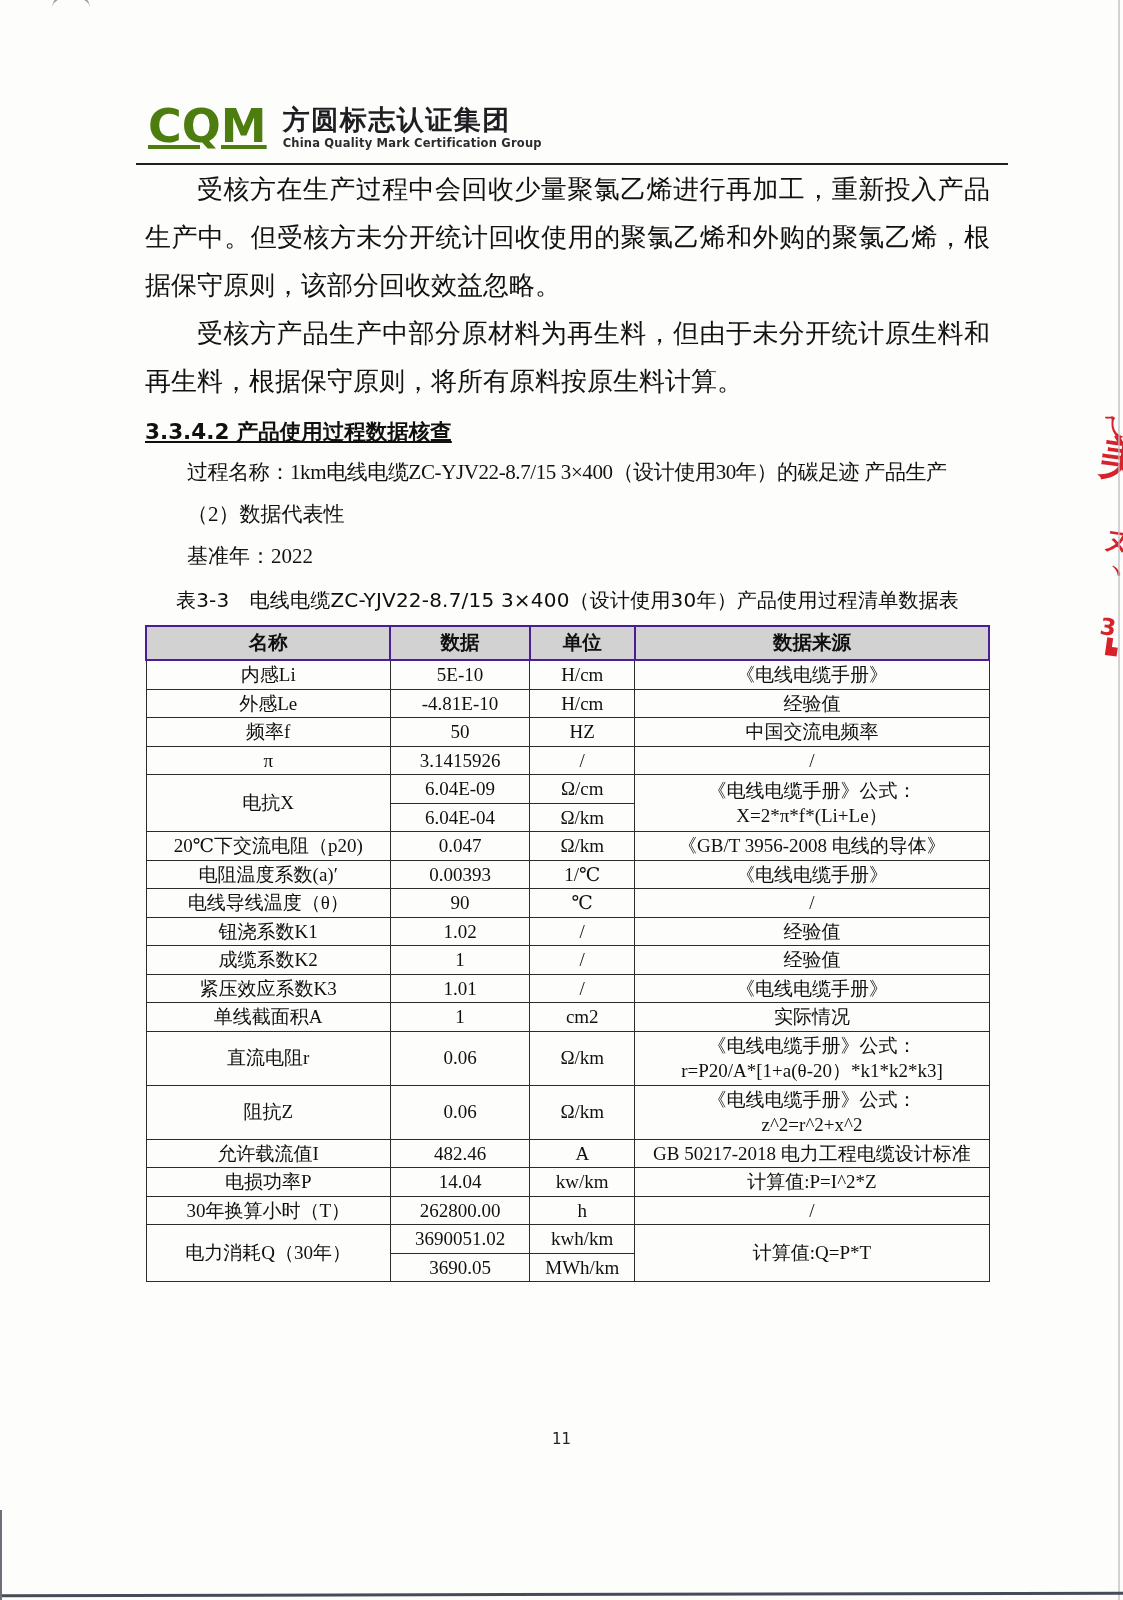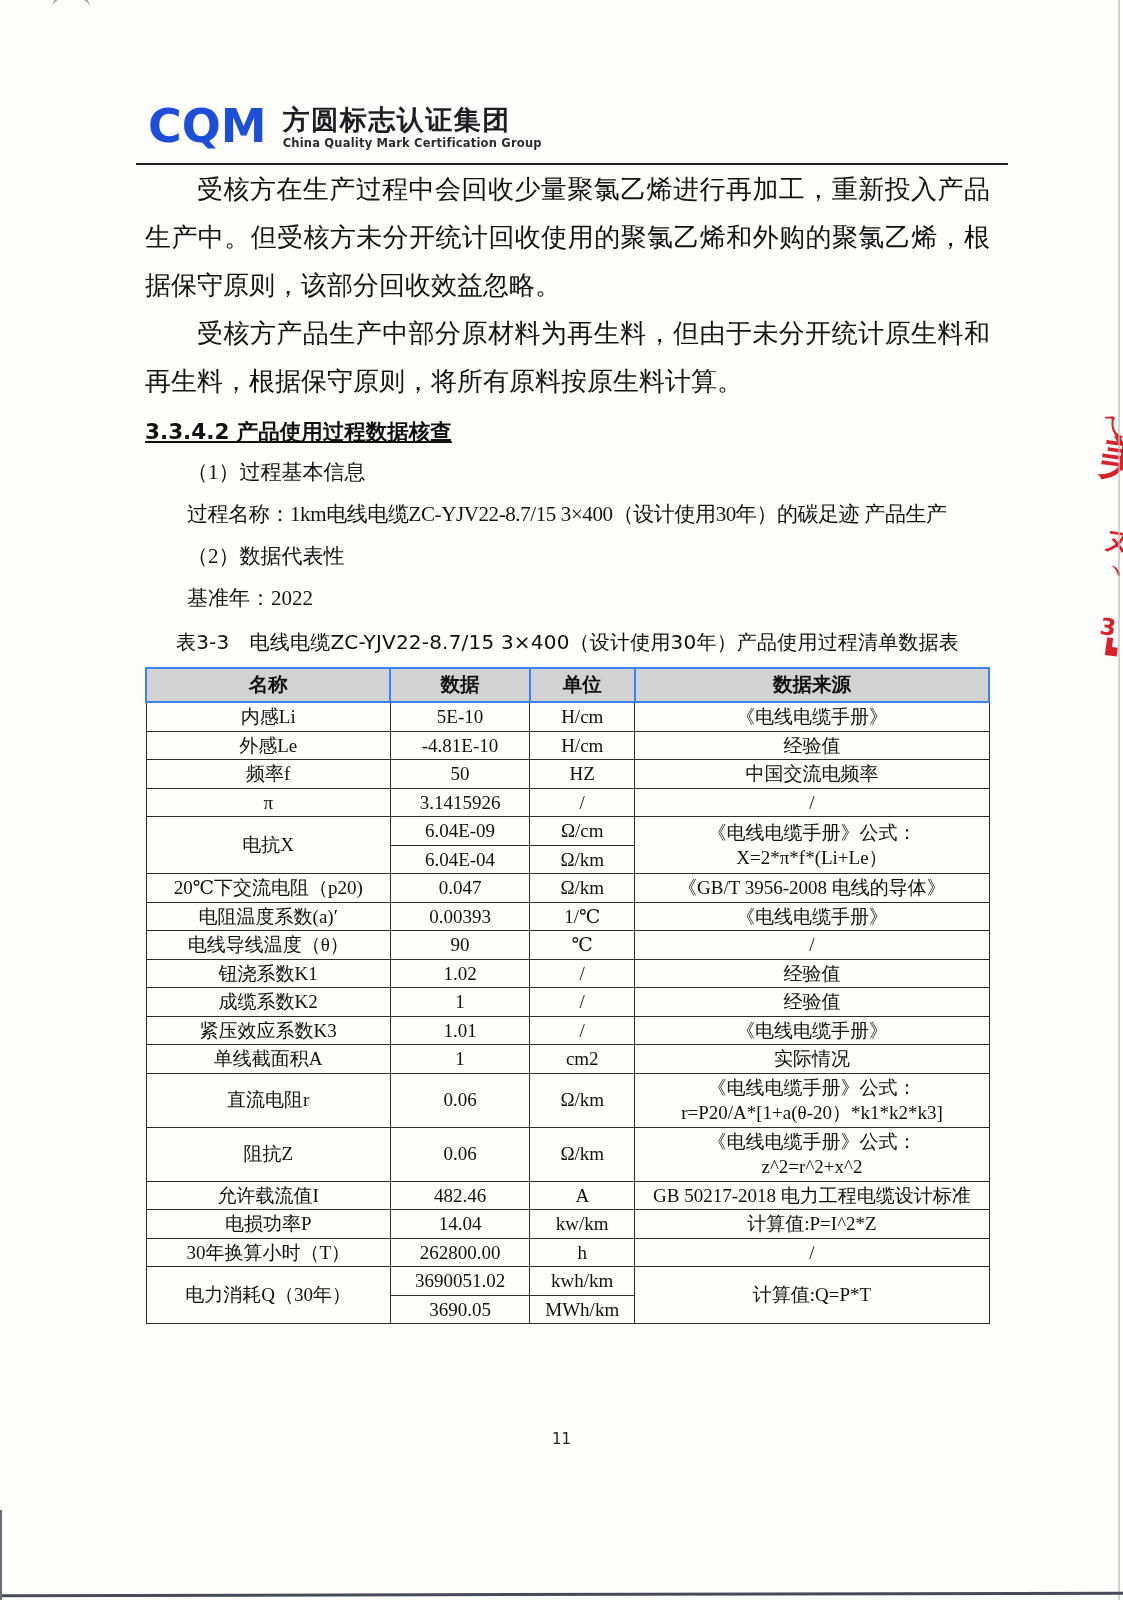--- a/index.html
+++ b/index.html
@@ -12,21 +12,21 @@
     font-family:"Liberation Serif","DejaVu Serif",serif;
     color:#141414;
   }
   
   .header{padding:92px 0 0 148px;}
   .logo{display:flex;align-items:flex-end;gap:16px;height:60px;}
   .logo-cqm{
     position:relative;
     font-family:"DejaVu Sans","Liberation Sans",sans-serif;
     font-weight:bold;font-size:46px;line-height:52px;
-    color:#1d4ed8;letter-spacing:0px;
+    color:#4d7c0f;letter-spacing:0px;text-decoration:underline;
   }
   .logo-arc{
     position:absolute;left:52px;top:-8px;
     width:38px;height:11px;
     border-top:5px solid #8e8e97;
     border-radius:50% 50% 0 0 / 100% 100% 0 0;
     opacity:.85;
   }
   .logo-names{padding-bottom:2px;}
   .logo-cn{
@@ -65,21 +65,21 @@
   }
   
   table.data{
     width:845px;border-collapse:collapse;table-layout:fixed;
     font-size:19px;
   }
   table.data th{
     background:#d2d2d2;
     font-family:"DejaVu Sans","Liberation Sans",sans-serif;
     font-weight:bold;font-size:19.5px;color:#101010;
-    border:2px solid #3b82f6;
+    border:2px solid #4c1d95;
     padding:3px 14px;line-height:26px;
   }
   table.data td{
     border:1.8px solid #2b2b2b;
     text-align:center;vertical-align:middle;
     padding:1px 3px;line-height:25.5px;
     white-space:pre-line;color:#101010;
   }
   
   .page-number{
@@ -121,21 +121,20 @@
     </div>
   </div>
   <div class="header-rule"></div>
 
   <div class="content">
     <p class="body-para">受核方在生产过程中会回收少量聚氯乙烯进行再加工，重新投入产品生产中。但受核方未分开统计回收使用的聚氯乙烯和外购的聚氯乙烯，根据保守原则，该部分回收效益忽略。</p>
     <p class="body-para">受核方产品生产中部分原材料为再生料，但由于未分开统计原生料和再生料，根据保守原则，将所有原料按原生料计算。</p>
 
     <h3 class="sec-heading">3.3.4.2 产品使用过程数据核查</h3>
 
-    <p class="sec-line">（1）过程基本信息</p>
     <p class="sec-line nowrap">过程名称：1km电线电缆ZC-YJV22-8.7/15 3×400（设计使用30年）的碳足迹 产品生产</p>
     <p class="sec-line">（2）数据代表性</p>
     <p class="sec-line">基准年：2022</p>
 
     <p class="table-title">表3-3 电线电缆ZC-YJV22-8.7/15 3×400（设计使用30年）产品使用过程清单数据表</p>
 
     <table class="data">
       <colgroup>
         <col style="width:29%">
         <col style="width:16.5%">

